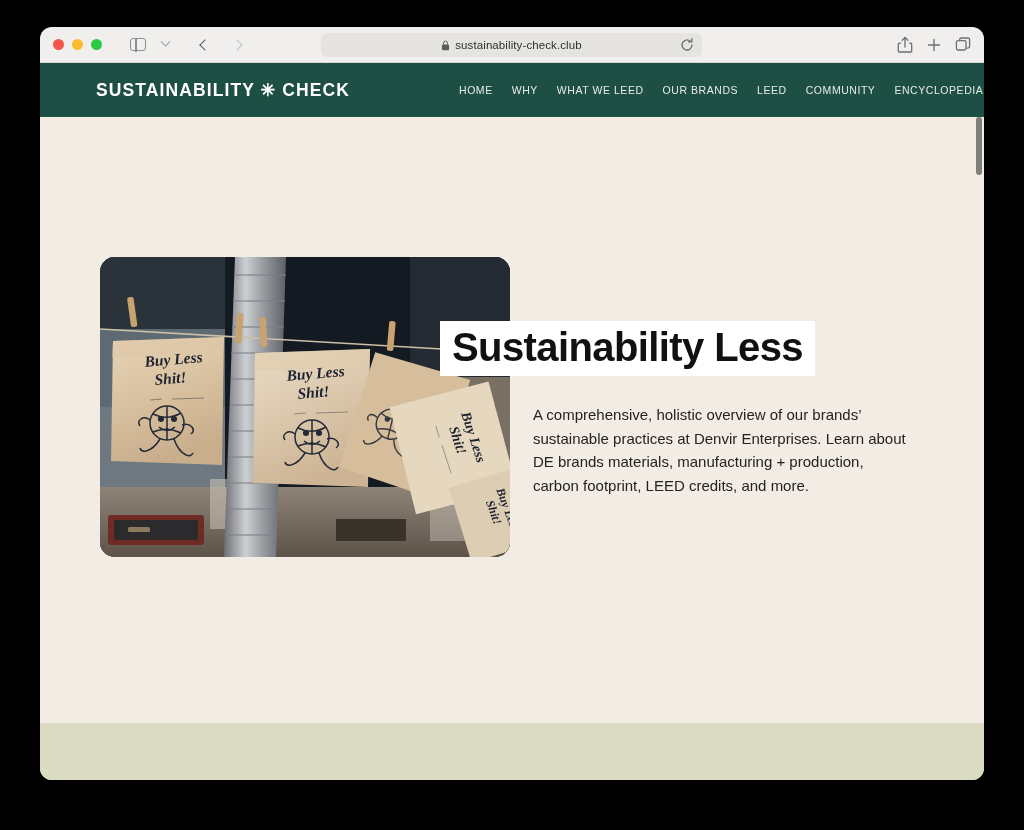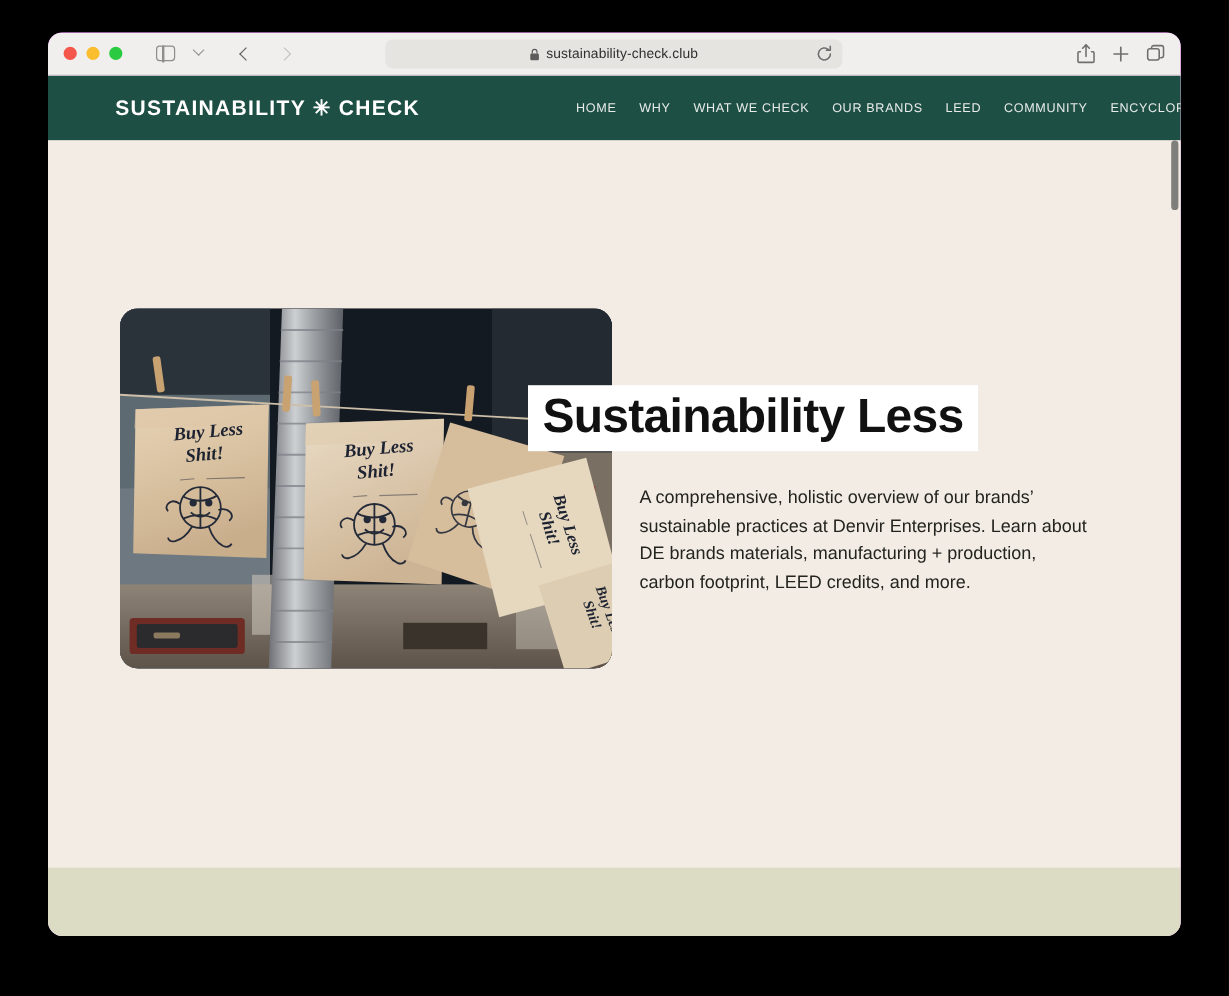--- a/index.html
+++ b/index.html
@@ -12,21 +12,21 @@
     overflow: hidden;
   }
 
   
   #browser-window {
     position: absolute;
     left: 40px;
     top: 27px;
     width: 944px;
     height: 753px;
-    background: #d946ef;
+    background: #4d7c0f;
     border-radius: 12px;
     overflow: hidden;
     box-shadow: 0 14px 40px rgba(0,0,0,0.85);
   }
 
   
   #toolbar {
     position: relative;
     height: 36px;
     background: #f0efed;
@@ -133,21 +133,21 @@
   }
   #site-logo {
     color: #ffffff;
     font-size: 17.5px;
     font-weight: bold;
     letter-spacing: 1.1px;
     white-space: nowrap;
   }
   #site-nav {
     position: absolute;
-    left: 440px;
+    left: 419px;
     display: flex;
     align-items: center;
     gap: 19px;
   }
   .nav-item {
     color: #e8ebe8;
     font-size: 10.5px;
     letter-spacing: 0.55px;
     white-space: nowrap;
   }
@@ -286,21 +286,21 @@
     </div>
   </div>
 
   <div id="page-viewport">
 
     <div id="site-header">
       <div id="site-logo">SUSTAINABILITY ✳ CHECK</div>
       <nav id="site-nav">
         <a class="nav-item">HOME</a>
         <a class="nav-item">WHY</a>
-        <a class="nav-item">WHAT WE CHECK</a>
+        <a class="nav-item">WHAT WE LEED</a>
         <a class="nav-item">OUR BRANDS</a>
         <a class="nav-item">LEED</a>
         <a class="nav-item">COMMUNITY</a>
         <a class="nav-item">ENCYCLOPEDIA</a>
       </nav>
     </div>
 
     <div id="hero">
 
       <div id="hero-image">

